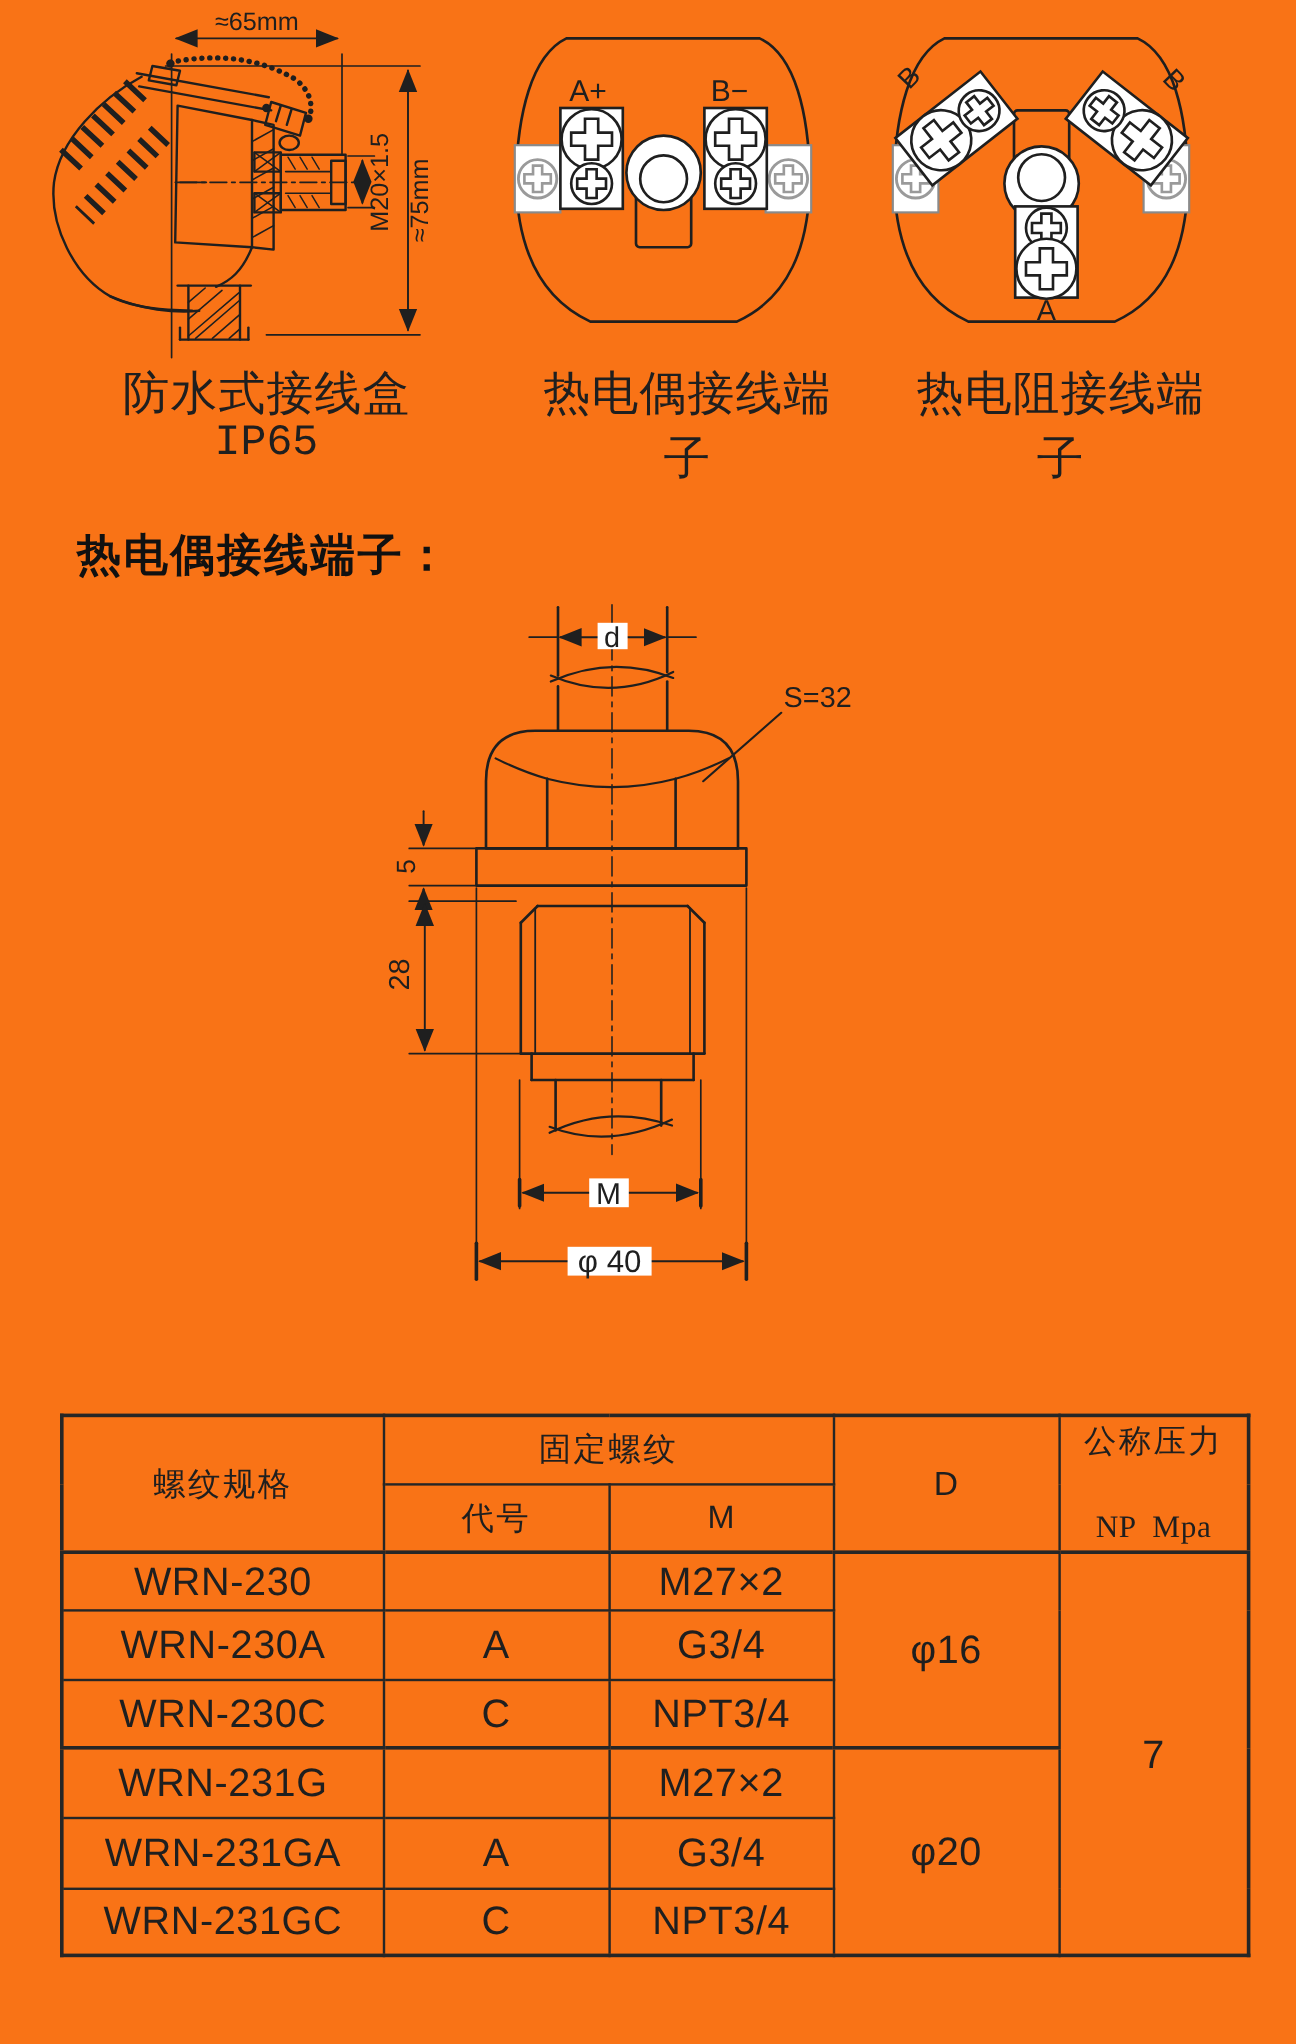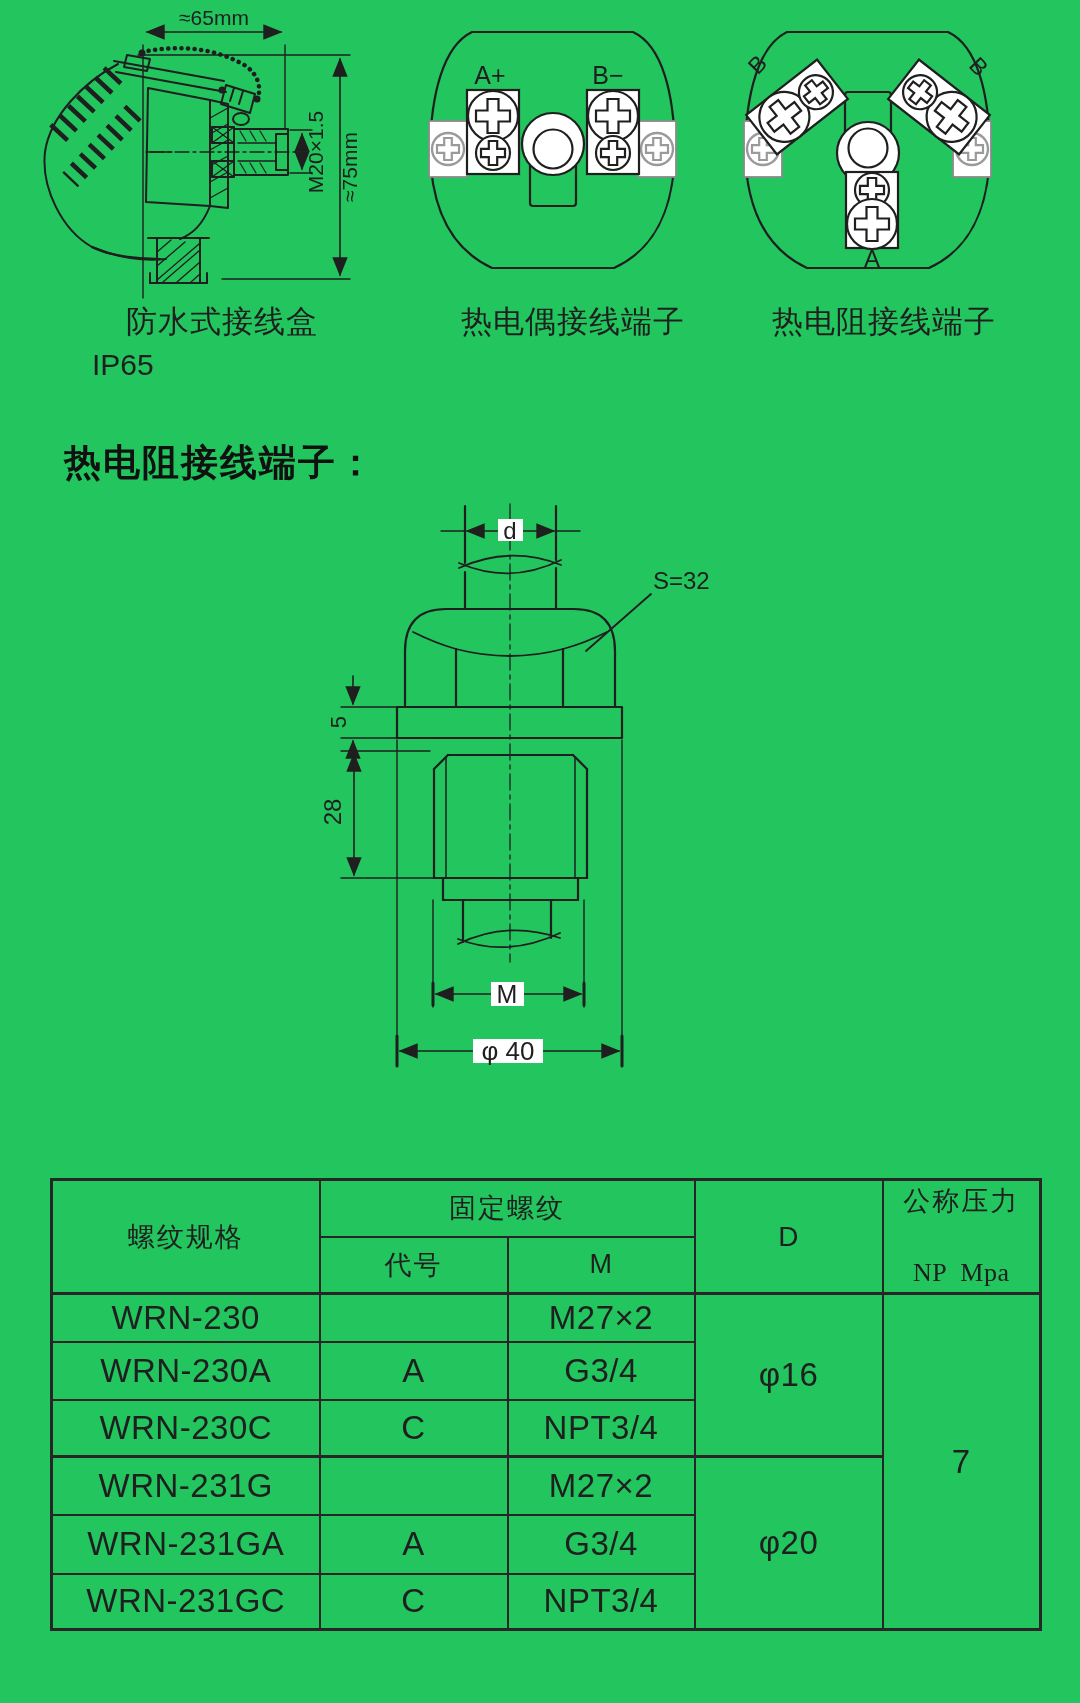--- a/index.html
+++ b/index.html
@@ -1,20 +1,20 @@
 <!DOCTYPE html>
 <html><head>
 <meta charset="utf-8">
 <style>
   html,body{margin:0;padding:0;background:#fff;}
-  .page{position:relative;width:1080px;height:1703px;background:#22c55e;overflow:hidden;
+  .page{position:relative;width:1080px;height:1703px;background:#f97316;overflow:hidden;
         font-family:"Liberation Sans","DejaVu Sans",sans-serif;color:#1f1f1f;}
   .abs{position:absolute;}
-  .cap{position:absolute;text-align:center;font-size:31px;color:#1f1f1f;letter-spacing:1px;}
-  .cap-sub{position:absolute;font-size:30px;color:#1f1f1f;}
+  .cap{position:absolute;text-align:center;font-size:39px;color:#1f1f1f;letter-spacing:1px;}
+  .cap-sub{position:absolute;text-align:center;font-size:36px;color:#1f1f1f;font-family:Liberation Mono, monospace;}
   .heading{position:absolute;left:64px;top:438px;font-size:37px;font-weight:bold;color:#111;letter-spacing:2px;}
   svg text{font-family:"Liberation Sans","DejaVu Sans",sans-serif;fill:#1f1f1f;}
   
   table.spec{position:absolute;left:50px;top:1178px;border-collapse:collapse;table-layout:fixed;
              border:3px solid #262626;font-size:25px;color:#1f1f1f;}
   table.spec td{border:2px solid #262626;text-align:center;vertical-align:middle;padding:0;
                 font-size:33px;letter-spacing:0.5px;}
   table.spec td.zh{font-size:27px;letter-spacing:2px;}
   table.spec td.bb{border-bottom-width:3px;}
   table.spec td.np{line-height:1.35;font-family:Liberation Serif, serif;}
@@ -188,21 +188,21 @@
     <text transform="rotate(-46 763 70)" x="763" y="70" font-size="23" text-anchor="middle">B</text>
     <text transform="rotate(46 973 72)" x="973" y="72" font-size="23" text-anchor="middle">B</text>
     <text x="872" y="267" font-size="24" text-anchor="middle">A</text>
   </svg>
 
   <div class="cap" style="left:92px;top:301px;width:260px">防水式接线盒</div>
   <div class="cap-sub" style="left:92px;top:348px;width:260px">IP65</div>
   <div class="cap" style="left:764px;top:301px;width:240px">热电阻接线端子</div>
   <div class="cap" style="left:453px;top:301px;width:240px">热电偶接线端子</div>
 
-  <div class="heading">热电阻接线端子：</div>
+  <div class="heading">热电偶接线端子：</div>
 
   <svg class="abs" style="left:320px;top:495px" width="400" height="580" viewBox="320 495 400 580">
     <defs>
       <marker id="arr2" viewBox="0 0 10 10" refX="9.2" refY="5" markerWidth="12" markerHeight="12" orient="auto-start-reverse">
           <path d="M0,1 L10,5 L0,9 Z" fill="#1f1f1f"></path>
         </marker>
     </defs>
     <g stroke="#1f1f1f" fill="none" stroke-width="2.2" stroke-linecap="round" stroke-linejoin="round">
 
       <line x1="510" y1="504" x2="510" y2="962" stroke-dasharray="16,5,4,5" stroke-width="1.3"></line>

